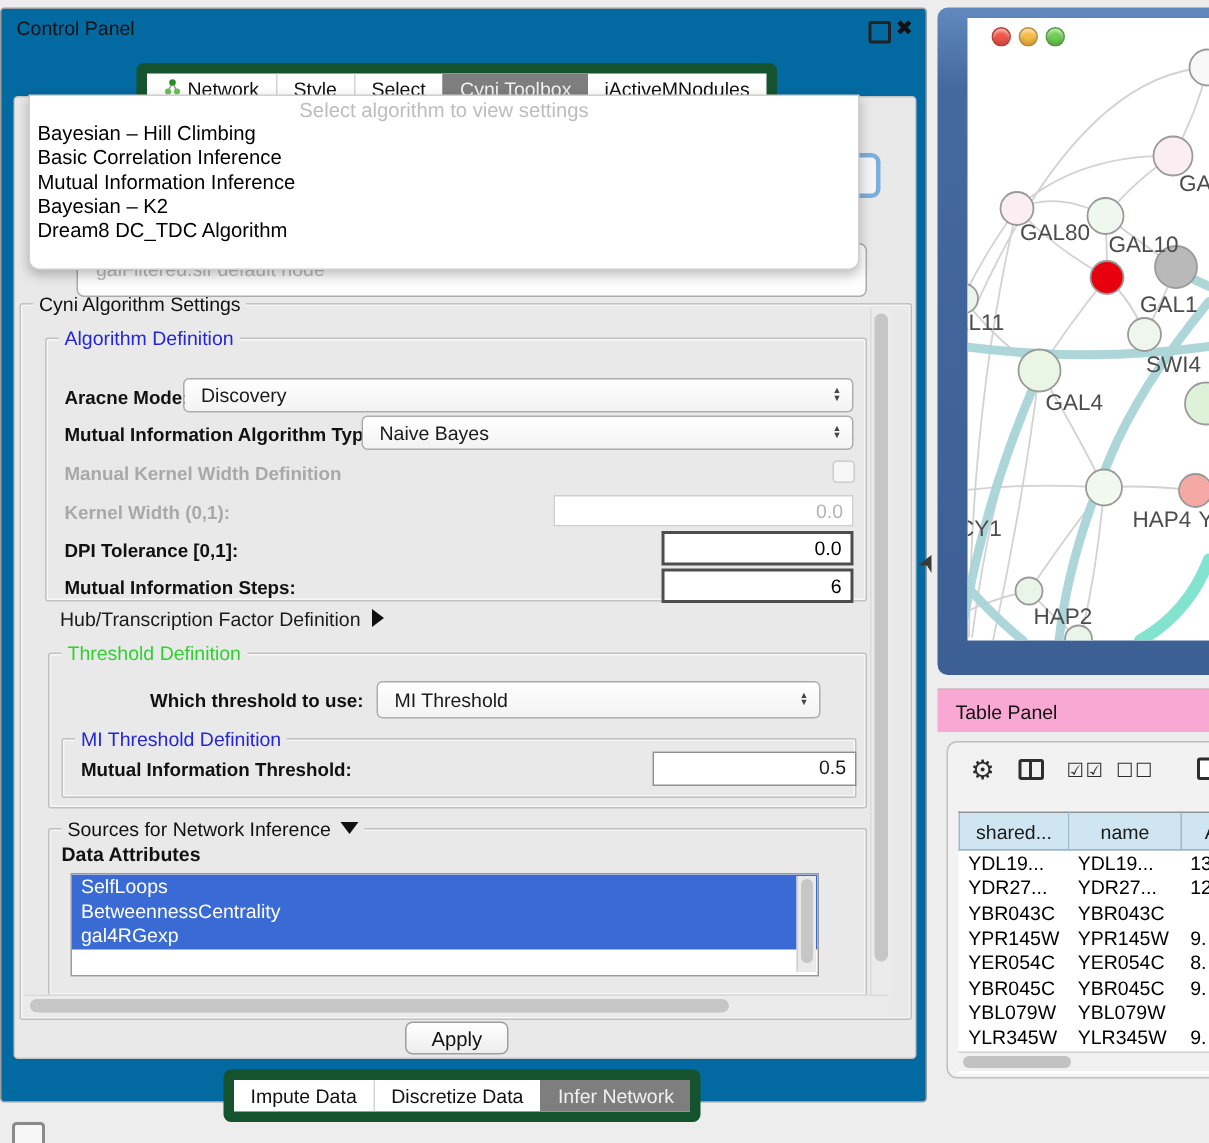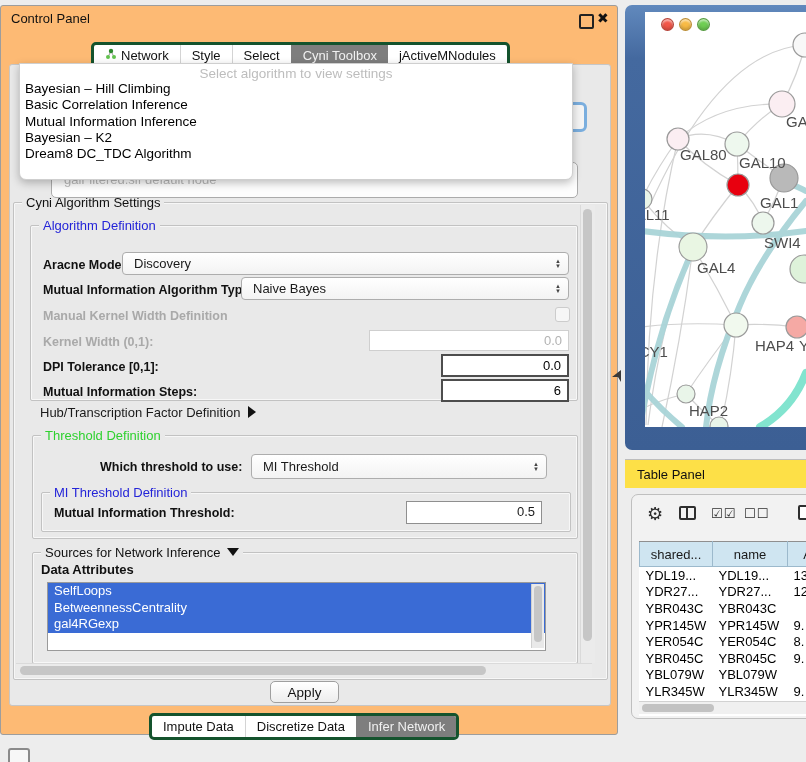--- a/index.html
+++ b/index.html
@@ -1,28 +1,28 @@
 <!DOCTYPE html>
 <html><head>
 <meta charset="utf-8">
 <style>
   html,body{margin:0;padding:0;background:#ededed;}
   .screen{position:relative;width:806px;height:762px;overflow:hidden;
     font-family:"Liberation Sans","DejaVu Sans",sans-serif;color:#1a1a1a;background:#ededed;}
   
-  .cp-window{position:absolute;left:0;top:5px;width:618px;height:730px;background:#fdba74;
+  .cp-window{position:absolute;left:0;top:5px;width:618px;height:730px;background:#0369a1;
     border:1px solid #9d9d9d;border-radius:3px;box-sizing:border-box;}
   .cp-titlebar{position:absolute;left:0;top:0;width:100%;height:26px;}
   .cp-title{position:absolute;left:10px;top:5px;font-size:13px;color:#111;}
   .float-btn{position:absolute;left:578px;top:8px;width:11px;height:11px;border:2px solid #222;border-radius:2px;}
   .close-btn{position:absolute;left:596px;top:4px;font-size:14px;font-weight:bold;color:#111;}
   .cp-body{position:absolute;left:8px;top:58px;width:602px;height:642px;background:#e9e9e9;
     border:1px solid #c6c6c6;border-radius:3px;box-sizing:border-box;}
   
-  .tabstrip{position:absolute;display:inline-flex;background:#ffffff;border:3px solid #14532d;
+  .tabstrip{position:absolute;display:inline-flex;background:#ffffff;border:7px solid #14532d;
     border-radius:5px;height:21px;overflow:hidden;font-size:13px;white-space:nowrap;}
   .tab{padding:0 11px;line-height:21px;color:#111;border-left:1px solid #d4d4d4;display:flex;align-items:center;gap:4px;}
   .tab:first-child{border-left:none;}
   .tab.selected{background:#7e7e7e;color:#f1f1f1;border-left:1px solid #7e7e7e;}
   .tab.selected + .tab{border-left:none;}
   
   .popup{position:absolute;left:18px;top:57px;width:552px;height:115px;background:#ffffff;
     border:1px solid #cfcfcf;border-radius:0 0 7px 7px;box-shadow:0 3px 8px rgba(0,0,0,.25);z-index:30;font-size:13.5px;}
   .popup .ph{text-align:center;color:#bdbdbd;padding-top:2px;height:15px;}
   .popup .item{padding-left:5px;line-height:16.3px;color:#000;}
@@ -64,21 +64,21 @@
   .hscroll{position:absolute;background:#ebebeb;border-top:1px solid #dadada;}
   .hscroll .thumb{position:absolute;top:2px;height:9px;background:#c6c6c6;border-radius:5px;}
   .apply-btn{position:absolute;left:269px;top:675px;width:69px;height:22px;background:linear-gradient(#ffffff,#ededed);
     border:1px solid #9f9f9f;border-radius:5px;font-size:13.5px;font-family:inherit;color:#111;}
   
   .net-frame{position:absolute;left:625px;top:5px;width:185px;height:445px;border-radius:7px 0 0 7px;
     background:linear-gradient(#6189bd,#44699f 12%,#3c5f94);}
   .net-canvas{position:absolute;left:20px;top:7px;width:161px;height:415px;background:#ffffff;overflow:hidden;}
   .tl{position:absolute;top:6px;width:13px;height:13px;border-radius:50%;box-shadow:inset 0 -2px 3px rgba(0,0,0,.18),inset 0 2px 2px rgba(255,255,255,.55);border:1px solid rgba(0,0,0,.25);box-sizing:border-box;}
   
-  .tp-titlebar{position:absolute;left:625px;top:459px;width:181px;height:29px;background:#fde047;border-top:1px solid #bdbdbd;box-sizing:border-box;}
+  .tp-titlebar{position:absolute;left:625px;top:459px;width:181px;height:29px;background:#f9a8d4;border-top:1px solid #bdbdbd;box-sizing:border-box;}
   .tp-title{position:absolute;left:12px;top:7px;font-size:13px;color:#111;}
   .table-card{position:absolute;left:631px;top:494px;width:182px;height:225px;background:#f2f2f2;
     border:1px solid #bfbfbf;border-radius:7px 0 0 7px;box-sizing:border-box;}
   .tb-icon{position:absolute;color:#2e2e2e;}
   .col-icon{position:absolute;width:17px;height:14px;border:2px solid #2e2e2e;border-radius:2px;box-sizing:border-box;}
   .col-icon:after{content:"";position:absolute;left:5px;top:0;width:2px;height:100%;background:#2e2e2e;}
   .doc-icon{position:absolute;width:16px;height:15px;border:2px solid #2e2e2e;border-radius:2px;box-sizing:border-box;background:#fff;}
   .ttable{position:absolute;left:7px;top:46px;width:175px;background:#ffffff;font-size:13px;border-collapse:collapse;table-layout:fixed;}
   .ttable th{background:#cfe5f1;border:1px solid #9cb9cc;border-top:1px solid #8f8f8f;font-weight:normal;
     height:22px;font-size:13px;overflow:hidden;white-space:nowrap;margin-top:44px;}
@@ -197,21 +197,21 @@
           <span>MI Threshold</span>
           <span class="spin">
               <span>▲</span>
               <span>▼</span>
             </span>
         </div>
 
         <div class="group" style="left:8px;top:56px;width:528px;height:38px;">
           <span class="gtitle blue">MI Threshold Definition</span>
           <span class="lbl" style="left:12px;top:13px;">Mutual Information Threshold:</span>
-          <div class="field" style="left:364px;top:8px;width:136px;height:23px;border-color:#8f8f8f;">
+          <div class="field" style="left:393px;top:8px;width:136px;height:23px;border-color:#8f8f8f;">
             <span>0.5</span>
           </div>
         </div>
       </div>
 
       <div class="group" style="left:18px;top:349px;width:544px;height:110px;">
         <span class="gtitle">
           <span>Sources for Network Inference</span><span class="tri-down"></span>
         </span>
         <span class="lbl" style="left:8px;top:9px;font-size:13px;">Data Attributes</span>

